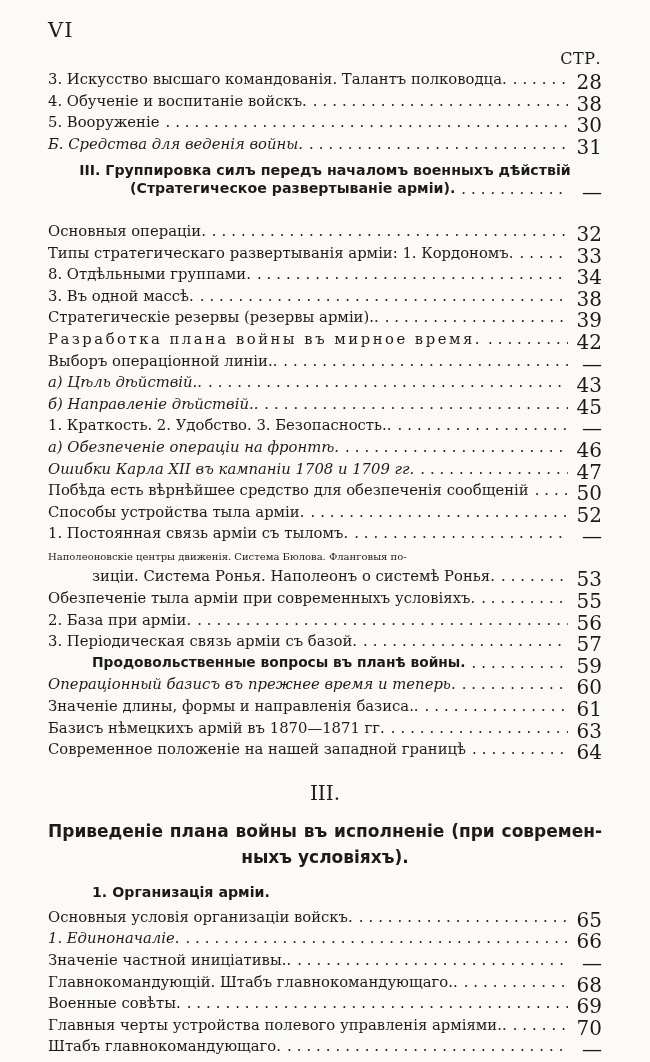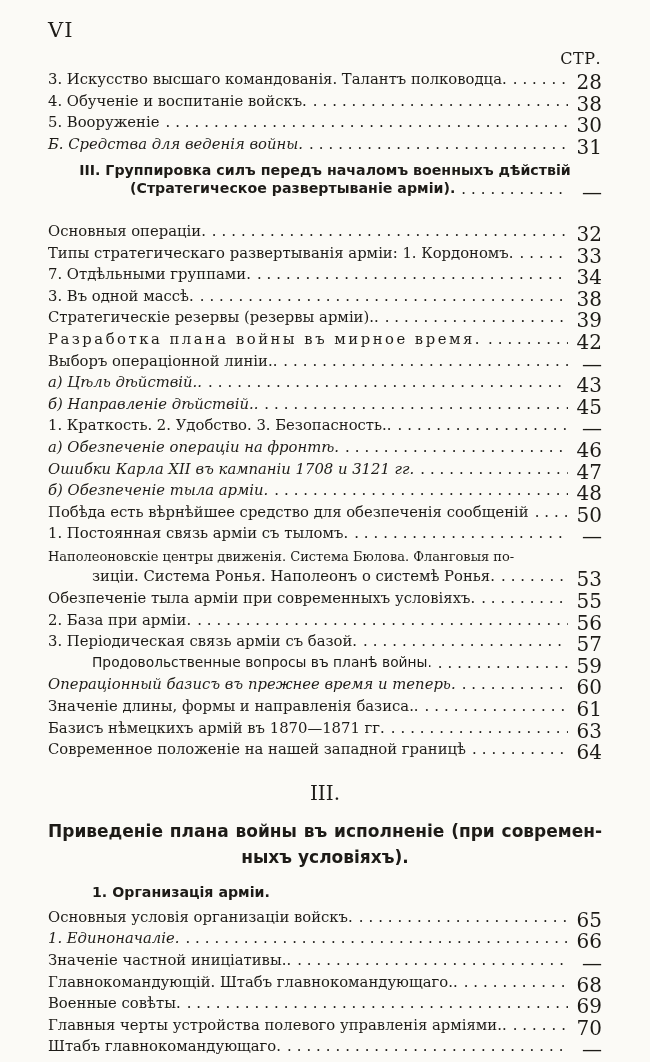--- a/index.html
+++ b/index.html
@@ -20,26 +20,26 @@
   .txt{white-space:nowrap;flex:0 0 auto;}
   .dots{flex:1 1 0;overflow:hidden;white-space:nowrap;padding:0 3px 0 6px;}
   .dots::after{
     content:"...........................................................................";
     letter-spacing:5px;font-size:14.8px;
   }
   .pg{flex:0 0 34px;text-align:right;font-size:20px;}
   .italic .txt{font-style:italic;}
   .spaced .txt{letter-spacing:2.5px;}
   .boldindent{padding-left:44px;}
-  .boldindent .txt{font-family:"DejaVu Sans",sans-serif;font-weight:400;font-size:13.8px;}
+  .boldindent .txt{font-family:"DejaVu Sans",sans-serif;font-weight:700;font-size:13.8px;}
   .h2block{margin:4px 0 20px;}
   .h2l1{text-align:center;font-family:"DejaVu Sans",sans-serif;font-weight:700;font-size:14.2px;line-height:20px;white-space:nowrap;}
   .h2l2{padding-left:82px;height:21.6px;}
   .h2l2 .txt{font-family:"DejaVu Sans",sans-serif;font-weight:700;font-size:14.2px;}
-  .txtline{font-size:13px;line-height:21.6px;white-space:nowrap;}
+  .txtline{font-size:10px;line-height:21.6px;white-space:nowrap;}
   .hangline{padding-left:44px;}
   .sec-num{text-align:center;font-size:20px;line-height:26px;margin-top:18px;}
   .sec-title{font-family:"DejaVu Sans",sans-serif;font-weight:700;font-size:17px;line-height:26px;margin-top:12px;}
   .sec-line1{display:block;text-align:justify;text-align-last:justify;white-space:nowrap;}
   .sec-line2{display:block;text-align:center;}
   .subhead{font-family:"DejaVu Sans",sans-serif;font-weight:700;font-size:14.2px;line-height:20px;margin:12px 0 6px;padding-left:44px;}
 </style>
 </head>
 <body>
 
@@ -80,21 +80,21 @@
         <span class="txt">Основныя операціи.</span>
         <span class="dots"></span>
         <span class="pg">32</span>
       </div>
       <div class="row plain">
         <span class="txt">Типы стратегическаго развертыванія арміи: 1. Кордономъ.</span>
         <span class="dots"></span>
         <span class="pg">33</span>
       </div>
       <div class="row plain">
-        <span class="txt">7. Отдѣльными группами.</span>
+        <span class="txt">8. Отдѣльными группами.</span>
         <span class="dots"></span>
         <span class="pg">34</span>
       </div>
       <div class="row plain">
         <span class="txt">3. Въ одной массѣ.</span>
         <span class="dots"></span>
         <span class="pg">38</span>
       </div>
       <div class="row plain">
         <span class="txt">Стратегическіе резервы (резервы арміи)..</span>
@@ -125,33 +125,33 @@
         <span class="txt">1. Краткость. 2. Удобство. 3. Безопасность..</span>
         <span class="dots"></span>
         <span class="pg">—</span>
       </div>
       <div class="row italic">
         <span class="txt">а) Обезпеченіе операціи на фронтѣ.</span>
         <span class="dots"></span>
         <span class="pg">46</span>
       </div>
       <div class="row italic">
-        <span class="txt">Ошибки Карла XII въ кампаніи 1708 и 3121 гг.</span>
+        <span class="txt">Ошибки Карла XII въ кампаніи 1708 и 1709 гг.</span>
         <span class="dots"></span>
         <span class="pg">47</span>
       </div>
-      <div class="row italic">
-        <span class="txt">б) Обезпеченіе тыла арміи.</span>
-        <span class="dots"></span>
-        <span class="pg">48</span>
-      </div>
       <div class="row plain">
         <span class="txt">Побѣда есть вѣрнѣйшее средство для обезпеченія сообщеній</span>
         <span class="dots"></span>
         <span class="pg">50</span>
+      </div>
+      <div class="row plain">
+        <span class="txt">Способы устройства тыла арміи.</span>
+        <span class="dots"></span>
+        <span class="pg">52</span>
       </div>
       <div class="row plain">
         <span class="txt">1. Постоянная связь арміи съ тыломъ.</span>
         <span class="dots"></span>
         <span class="pg">—</span>
       </div>
       <div class="hang2">
         <div class="txtline">Наполеоновскіе центры движенія. Система Бюлова. Фланговыя по-</div>
         <div class="row hangline">
           <span class="txt">зиціи. Система Ронья. Наполеонъ о системѣ Ронья.</span>

